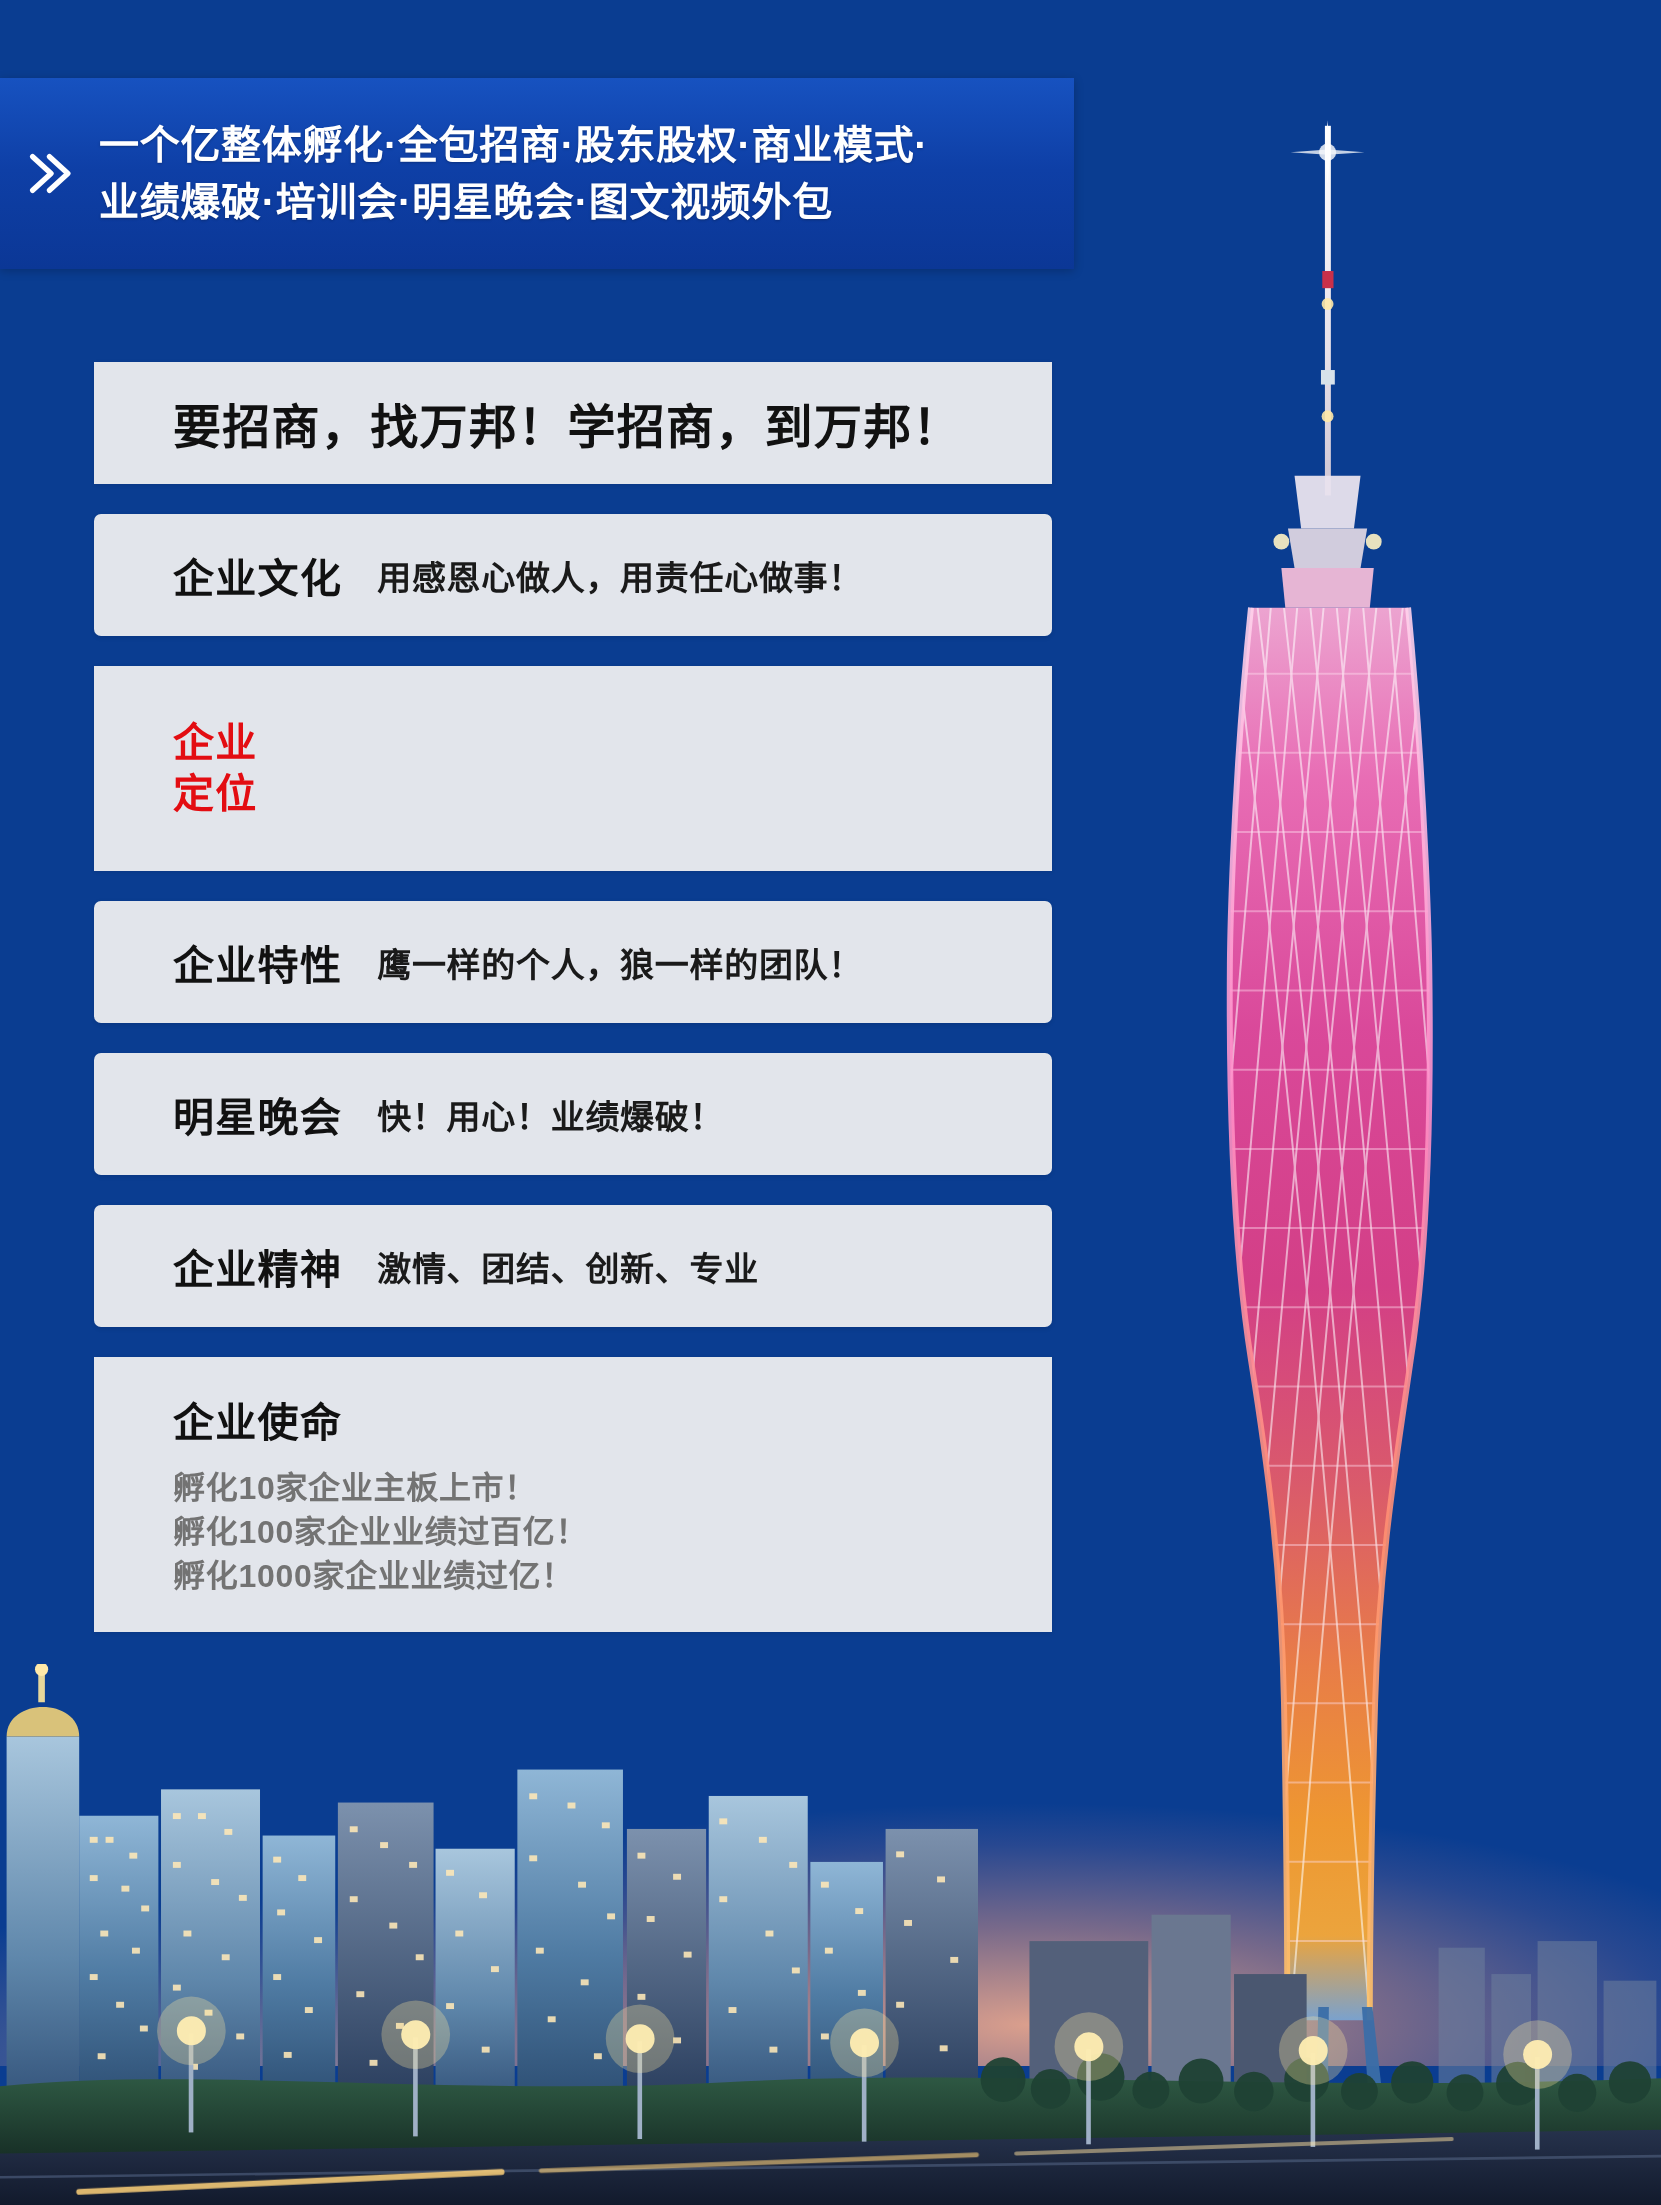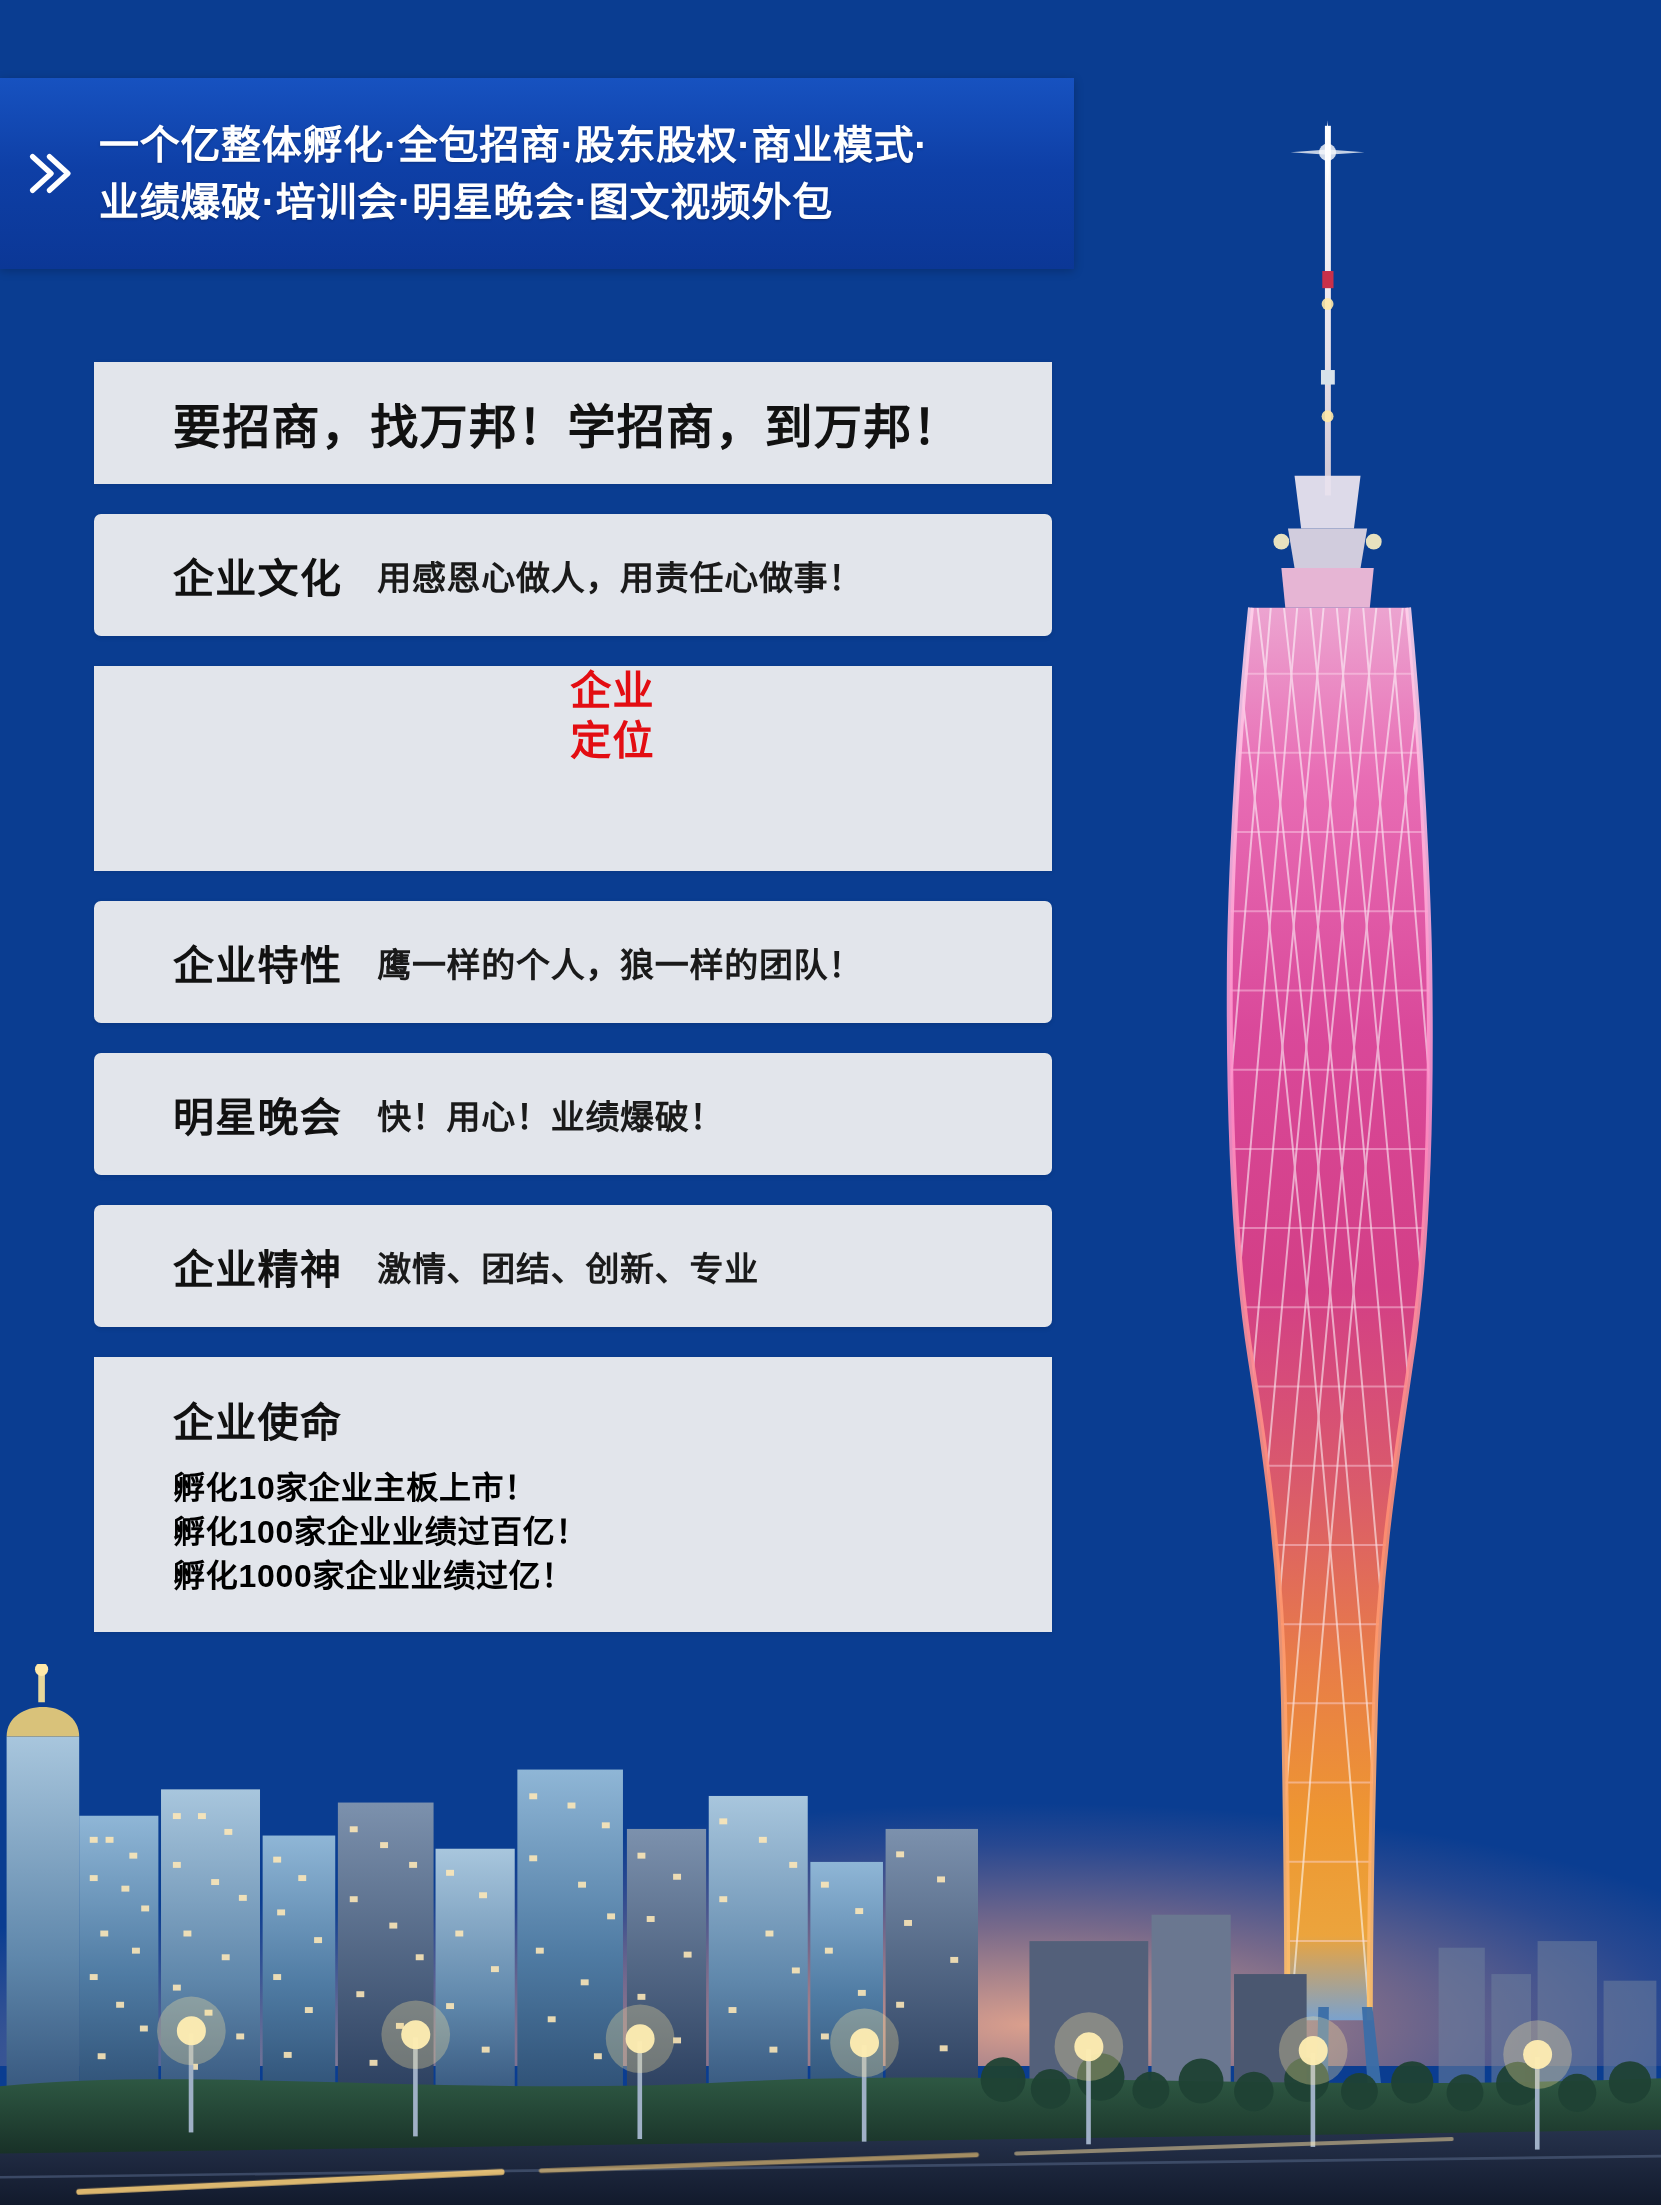--- a/index.html
+++ b/index.html
@@ -148,21 +148,20 @@
     margin-left: 35px;
     letter-spacing: 0.7px;
     white-space: nowrap;
   }
 
   
   .card-position {
     height: 205px;
     padding-left: 79px;
     align-items: center;
-    flex-direction: column;
   }
   .card-position .pos-title {
     font-size: 41px;
     font-weight: bold;
     color: #e30d12;
     line-height: 1.22;
     letter-spacing: 1.3px;
     white-space: pre-line;
   }
   .card-position .pos-lines {
@@ -184,21 +183,21 @@
   .card-mission .mission-title {
     font-size: 41px;
     font-weight: bold;
     color: #111111;
     letter-spacing: 1.3px;
     margin-bottom: 17px;
   }
   .card-mission .mission-lines {
     font-size: 32px;
     font-weight: bold;
-    color: #000000;
+    color: #737373;
     line-height: 1.38;
     letter-spacing: 0.7px;
     white-space: pre-line;
   }
 </style>
 </head>
 <body>
 
 <div class="poster">
 

